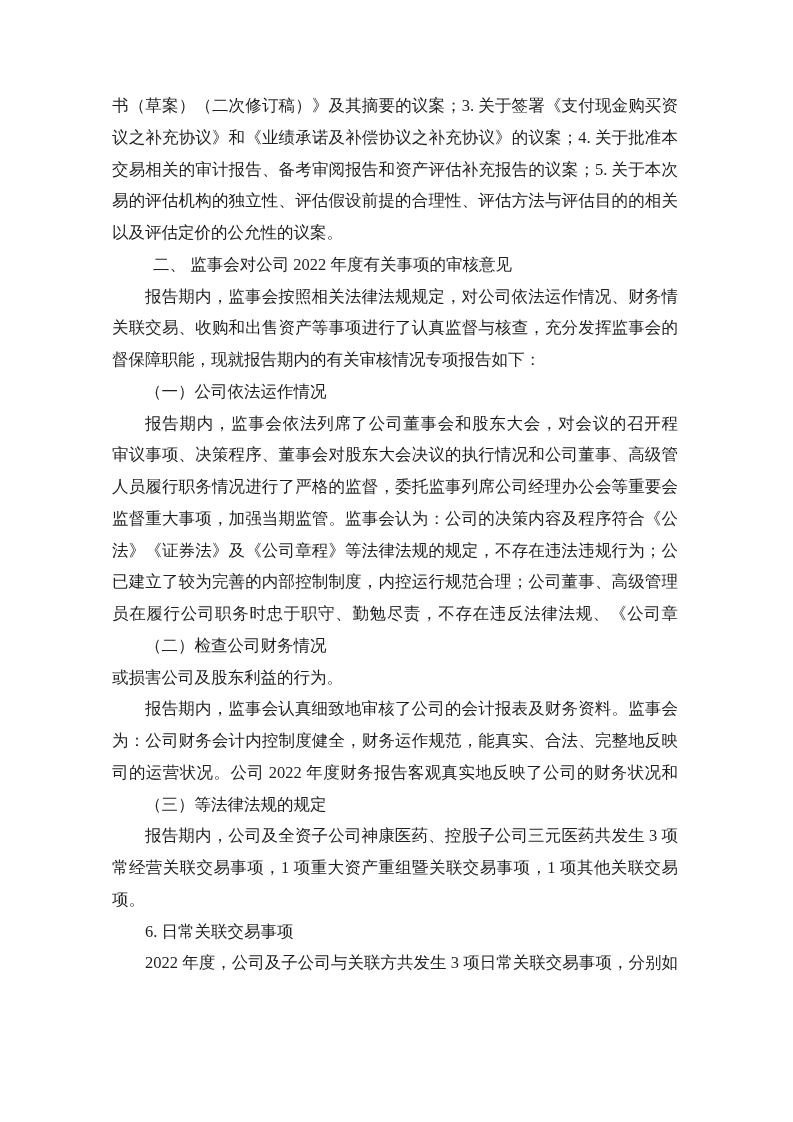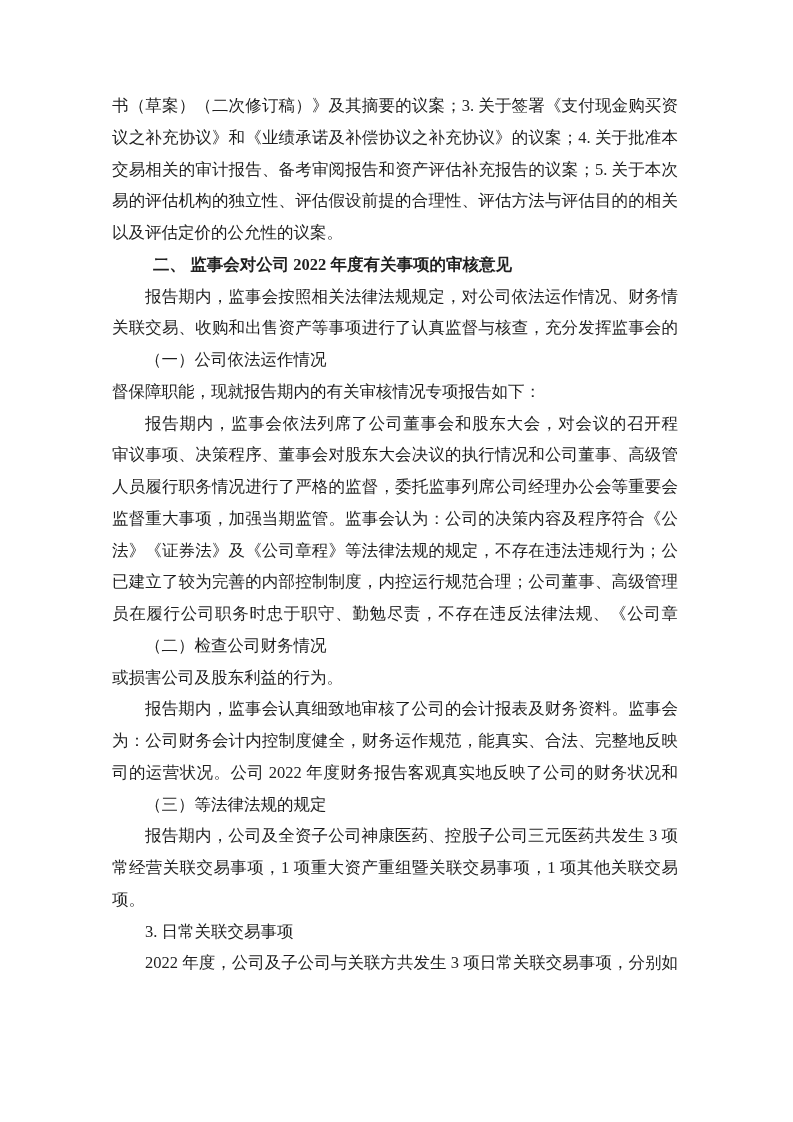--- a/index.html
+++ b/index.html
@@ -33,51 +33,51 @@
   
   .fill {
     text-align: justify;
     text-align-last: justify;
   }
   
   .ind {
     text-indent: 33px;
   }
   .head {
-    font-weight: bold;
+    font-weight: normal;
     text-indent: 41px;
   }
 </style>
 </head>
 <body>
 
 <div class="page">
   <div class="content">
     <div class="ln fill">书（草案）（二次修订稿）》及其摘要的议案；3. 关于签署《支付现金购买资产协</div>
     <div class="ln fill">议之补充协议》和《业绩承诺及补偿协议之补充协议》的议案；4. 关于批准本次</div>
     <div class="ln fill">交易相关的审计报告、备考审阅报告和资产评估补充报告的议案；5. 关于本次交</div>
     <div class="ln fill">易的评估机构的独立性、评估假设前提的合理性、评估方法与评估目的的相关性</div>
     <div class="ln">以及评估定价的公允性的议案。</div>
     <div class="ln head">二、 监事会对公司 2022 年度有关事项的审核意见</div>
     <div class="ln fill ind">报告期内，监事会按照相关法律法规规定，对公司依法运作情况、财务情况、</div>
     <div class="ln fill">关联交易、收购和出售资产等事项进行了认真监督与核查，充分发挥监事会的监</div>
+    <div class="ln">督保障职能，现就报告期内的有关审核情况专项报告如下：</div>
     <div class="ln ind">（一）公司依法运作情况</div>
-    <div class="ln">督保障职能，现就报告期内的有关审核情况专项报告如下：</div>
     <div class="ln fill ind">报告期内，监事会依法列席了公司董事会和股东大会，对会议的召开程序、</div>
     <div class="ln fill">审议事项、决策程序、董事会对股东大会决议的执行情况和公司董事、高级管理</div>
     <div class="ln fill">人员履行职务情况进行了严格的监督，委托监事列席公司经理办公会等重要会议，</div>
     <div class="ln fill">监督重大事项，加强当期监管。监事会认为：公司的决策内容及程序符合《公司</div>
     <div class="ln fill">法》《证券法》及《公司章程》等法律法规的规定，不存在违法违规行为；公司</div>
     <div class="ln fill">已建立了较为完善的内部控制制度，内控运行规范合理；公司董事、高级管理人</div>
     <div class="ln fill">员在履行公司职务时忠于职守、勤勉尽责，不存在违反法律法规、《公司章程》</div>
     <div class="ln ind">（二）检查公司财务情况</div>
     <div class="ln">或损害公司及股东利益的行为。</div>
     <div class="ln fill ind">报告期内，监事会认真细致地审核了公司的会计报表及财务资料。监事会认</div>
     <div class="ln fill">为：公司财务会计内控制度健全，财务运作规范，能真实、合法、完整地反映公</div>
     <div class="ln fill">司的运营状况。公司 2022 年度财务报告客观真实地反映了公司的财务状况和经</div>
     <div class="ln ind">（三）等法律法规的规定</div>
     <div class="ln fill ind">报告期内，公司及全资子公司神康医药、控股子公司三元医药共发生 3 项日</div>
     <div class="ln fill">常经营关联交易事项，1 项重大资产重组暨关联交易事项，1 项其他关联交易事</div>
     <div class="ln">项。</div>
-    <div class="ln ind">3. 日常关联交易事项</div>
+    <div class="ln ind">6. 日常关联交易事项</div>
     <div class="ln fill ind">2022 年度，公司及子公司与关联方共发生 3 项日常关联交易事项，分别如</div>
   </div>
 </div>
 
 </body></html>

